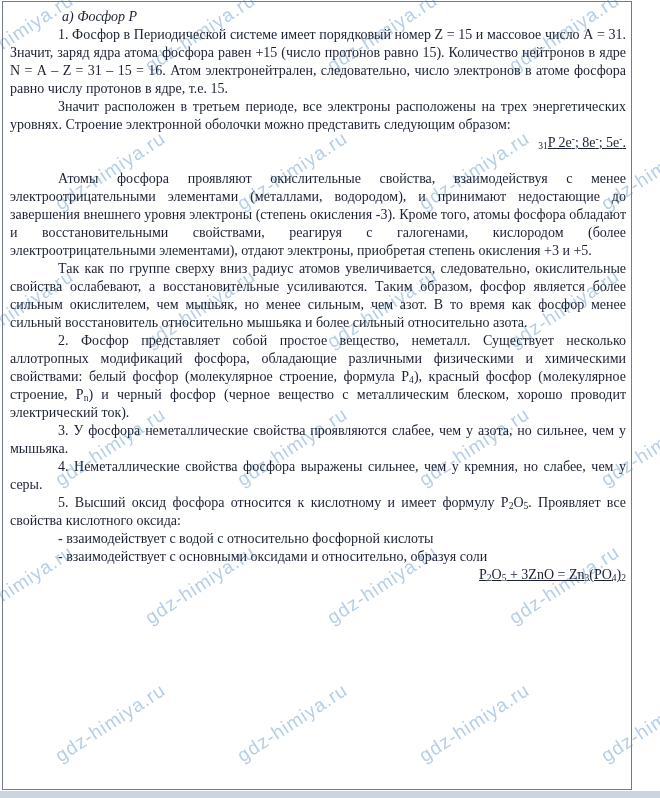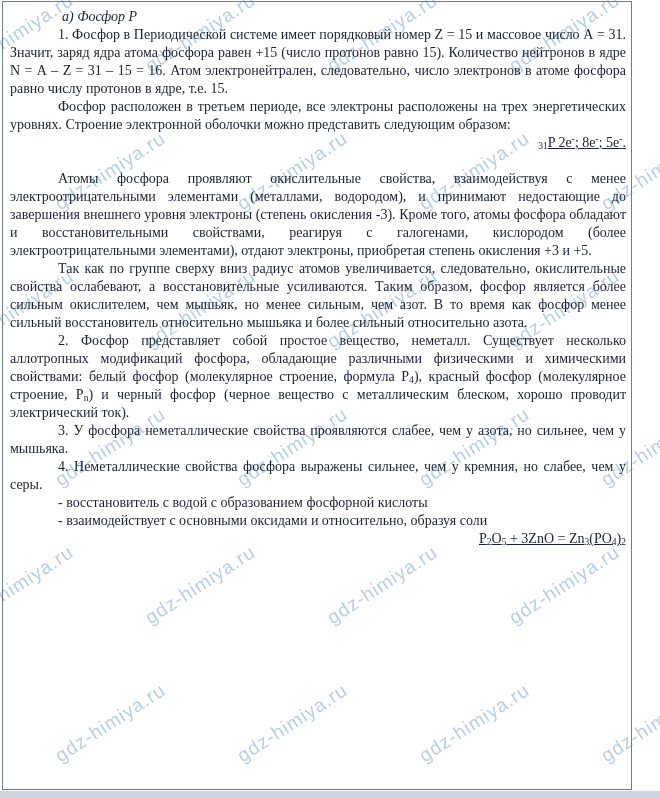--- a/index.html
+++ b/index.html
@@ -108,26 +108,27 @@
       <span style="left: 501px; top: 574px;">gdz-himiya.ru</span>
       <span style="left: 47px; top: 712px;">gdz-himiya.ru</span>
       <span style="left: 229px; top: 712px;">gdz-himiya.ru</span>
       <span style="left: 411px; top: 712px;">gdz-himiya.ru</span>
       <span style="left: 593px; top: 712px;">gdz-himiya.ru</span>
     </div>
   <div class="page-frame"></div>
   <div class="content">
     <p class="blk title">а) Фосфор Р</p>
   <p class="blk p">1. Фосфор в Периодической системе имеет порядковый номер Z = 15 и массовое число А = 31. Значит, заряд ядра атома фосфора равен +15 (число протонов равно 15). Количество нейтронов в ядре N = А – Z = 31 – 15 = 16. Атом электронейтрален, следовательно, число электронов в атоме фосфора равно числу протонов в ядре, т.е. 15.</p>
-      <p class="blk p">Фосфор расположен в третьем периоде, все электроны расположены на трех энергетических уровнях. Строение электронной оболочки можно представить следующим образом:</p>
+      <p class="blk p">Значит расположен в третьем периоде, все электроны расположены на трех энергетических уровнях. Строение электронной оболочки можно представить следующим образом:</p>
       <p class="blk formula"><sub>31</sub>P 2e<sup>-</sup>; 8e<sup>-</sup>; 5e<sup>-</sup>.</p>
       <p class="blk spacer"></p>
       <p class="blk p">Атомы фосфора проявляют окислительные свойства, взаимодействуя с менее электроотрицательными элементами (металлами, водородом), и принимают недостающие до завершения внешнего уровня электроны (степень окисления -3). Кроме того, атомы фосфора обладают и восстановительными свойствами, реагируя с галогенами, кислородом (более электроотрицательными элементами), отдают электроны, приобретая степень окисления +3 и +5.</p>
       <p class="blk p">Так как по группе сверху вниз радиус атомов увеличивается, следовательно, окислительные свойства ослабевают, а восстановительные усиливаются. Таким образом, фосфор является более сильным окислителем, чем мышьяк, но менее сильным, чем азот. В то время как фосфор менее сильный восстановитель относительно мышьяка и более сильный относительно азота.</p>
       <p class="blk p">2. Фосфор представляет собой простое вещество, неметалл. Существует несколько аллотропных модификаций фосфора, обладающие различными физическими и химическими свойствами: белый фосфор (молекулярное строение, формула P<sub>4</sub>), красный фосфор (молекулярное строение, P<sub>n</sub>) и черный фосфор (черное вещество с металлическим блеском, хорошо проводит электрический ток).</p>
       <p class="blk p">3. У фосфора неметаллические свойства проявляются слабее, чем у азота, но сильнее, чем у мышьяка.</p>
       <p class="blk p">4. Неметаллические свойства фосфора выражены сильнее, чем у кремния, но слабее, чем у серы.</p>
-      <p class="blk p">- восстановитель с водой с образованием фосфорной кислоты</p>
+      <p class="blk p">5. Высший оксид фосфора относится к кислотному и имеет формулу P<sub>2</sub>O<sub>5</sub>. Проявляет все свойства кислотного оксида:</p>
+      <p class="blk p">- взаимодействует с водой с относительно фосфорной кислоты</p>
       <p class="blk p">- взаимодействует с основными оксидами и относительно, образуя соли</p>
       <p class="blk formula">P<sub>2</sub>O<sub>5</sub> + 3ZnO = Zn<sub>3</sub>(PO<sub>4</sub>)<sub>2</sub></p>
     </div>
   <div class="bottom-strip"></div>
 </div>
 
 </body></html>

